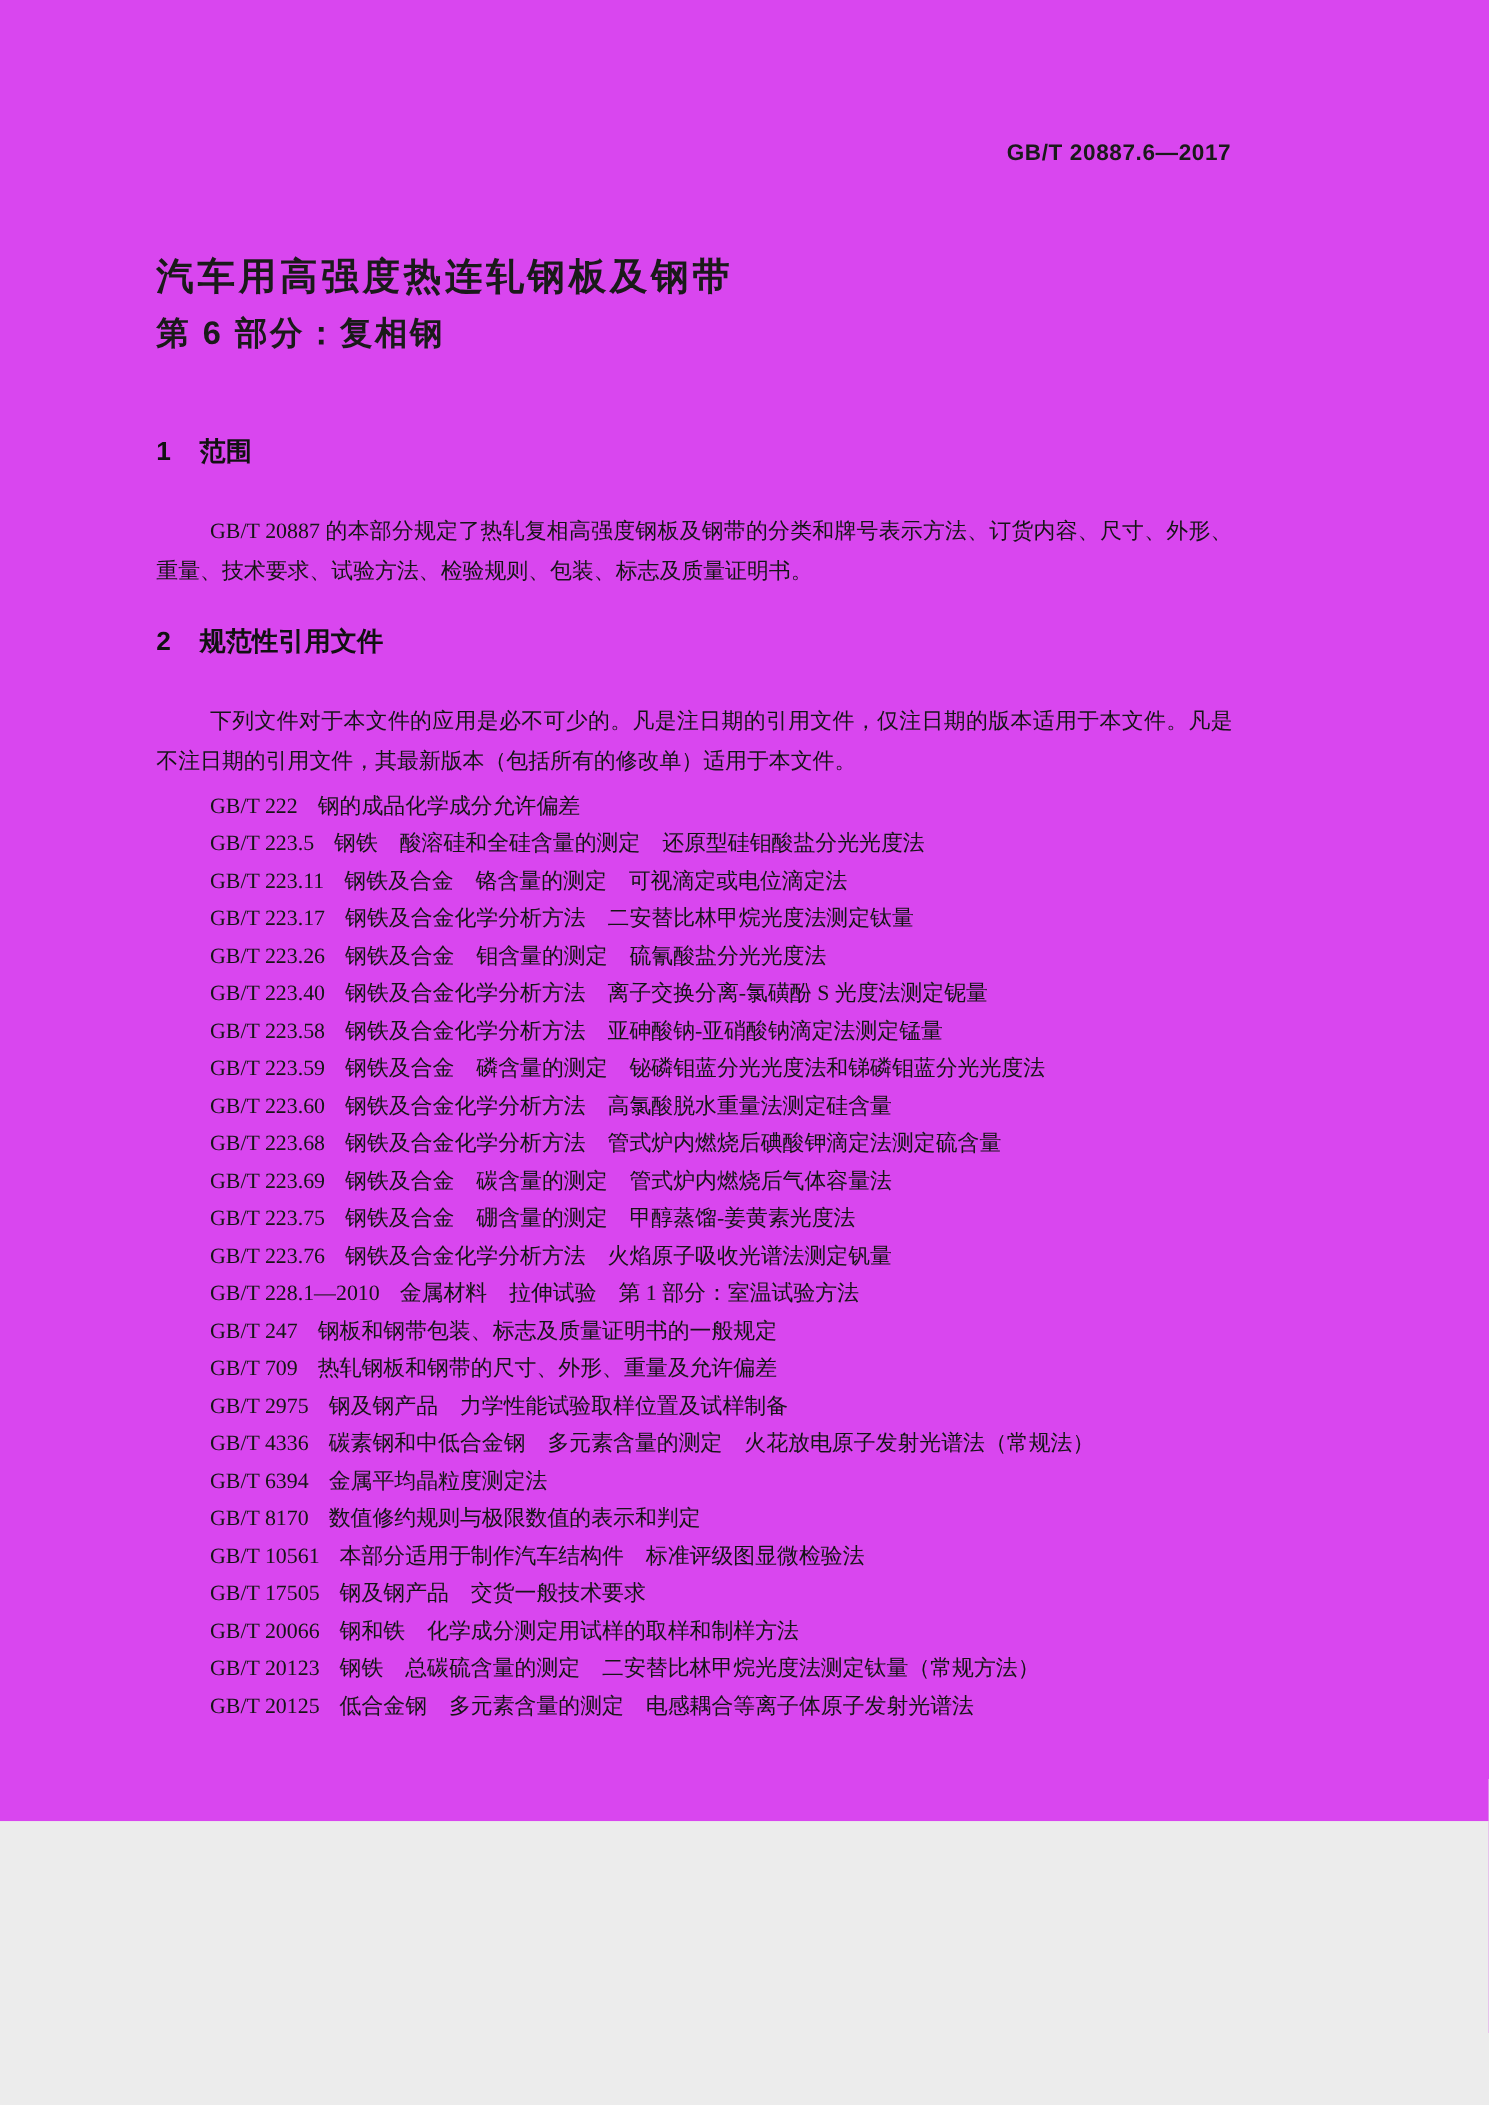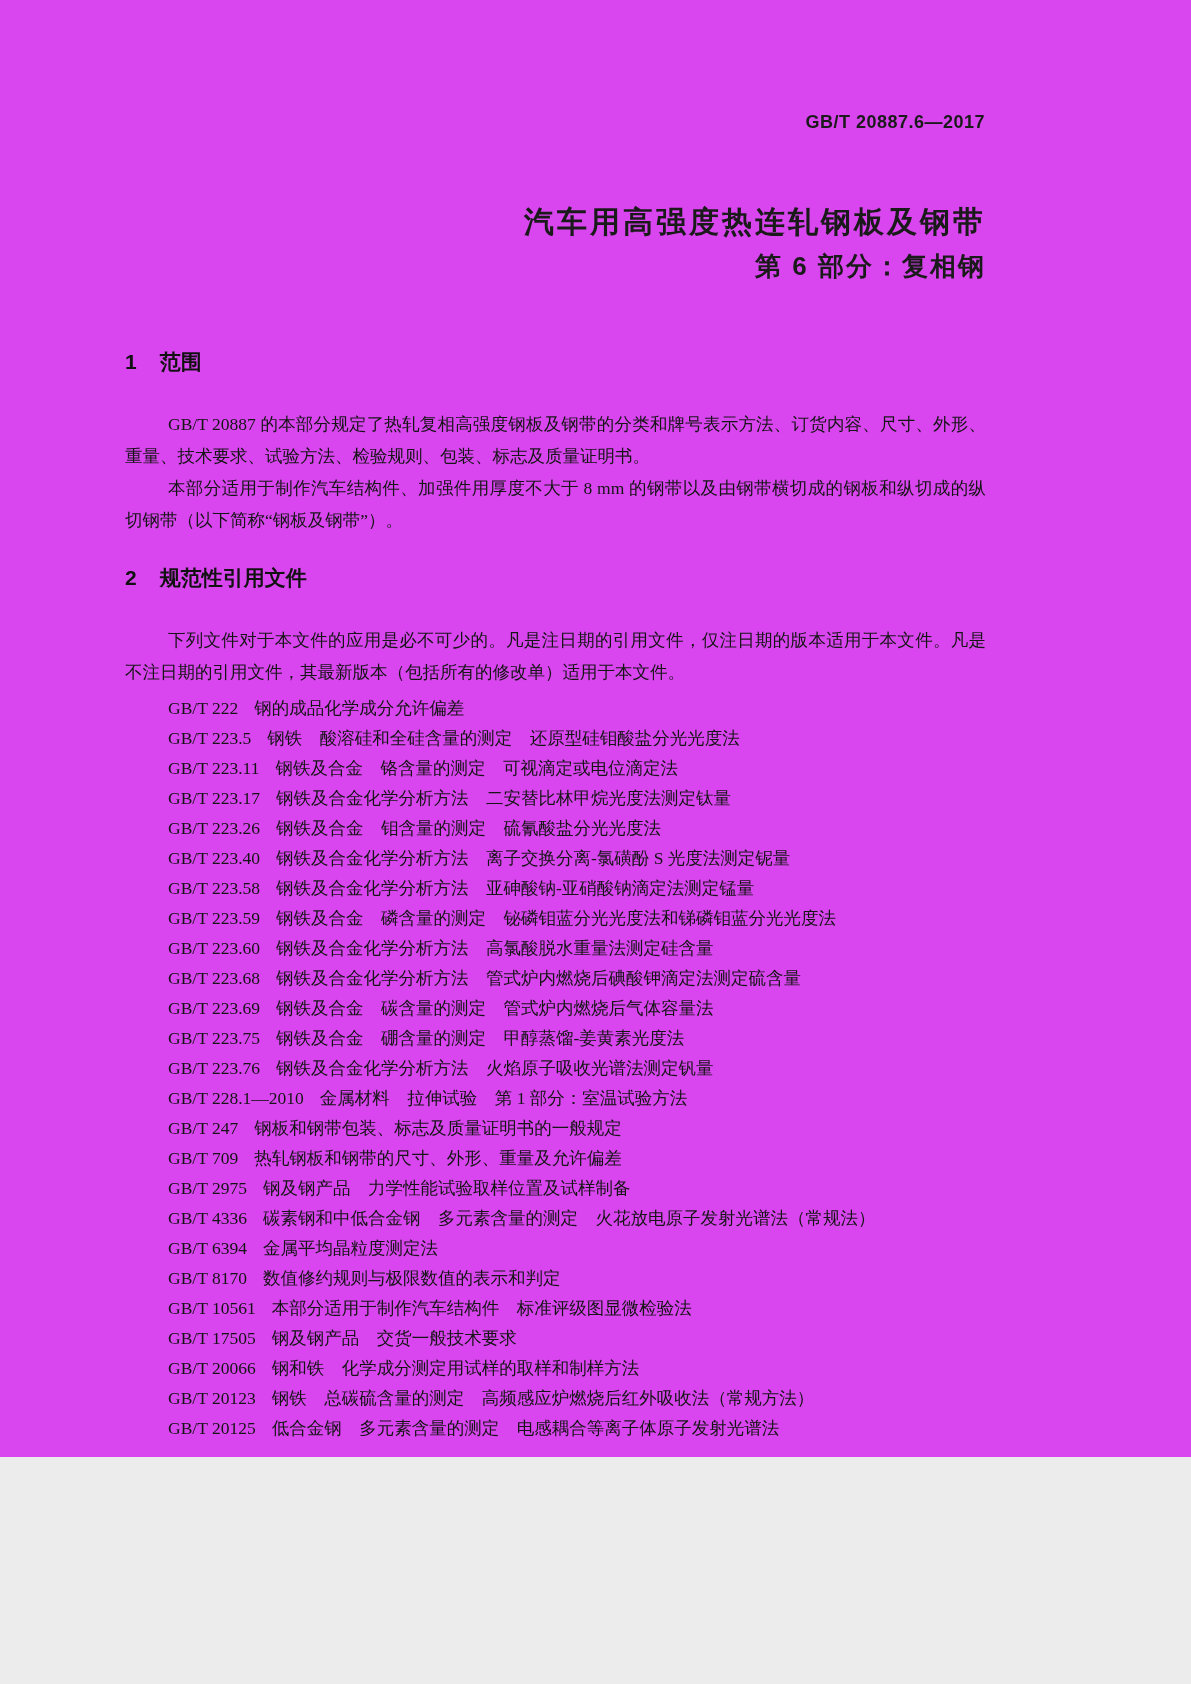--- a/index.html
+++ b/index.html
@@ -23,21 +23,21 @@
     letter-spacing: 0.5px;
   }
   .content {
     position: absolute;
     left: 125px;
     top: 0;
     width: 861px;
   }
   .doc-title {
     margin: 202px 0 0 0;
-    text-align: right;
+    text-align: left;
     font-family: "Liberation Sans", "DejaVu Sans", sans-serif;
     font-weight: 700;
   }
   .doc-title .line1 {
     display: block;
     font-size: 30px;
     line-height: 1.3;
     letter-spacing: 3px;
   }
   .doc-title .line2 {
@@ -103,21 +103,20 @@
     <h1 class="doc-title">
       <span class="line1">汽车用高强度热连轧钢板及钢带</span>
       <span class="line2">第 6 部分：复相钢</span>
     </h1>
 
     <h2 class="sec-heading sec1-heading">
       <span class="sec-num">1</span><span class="sec-title">范围</span>
     </h2>
 
     <p class="para first">GB/T 20887 的本部分规定了热轧复相高强度钢板及钢带的分类和牌号表示方法、订货内容、尺寸、外形、重量、技术要求、试验方法、检验规则、包装、标志及质量证明书。</p>
-    <p class="para">本部分适用于制作汽车结构件、加强件用厚度不大于 8 mm 的钢带以及由钢带横切成的钢板和纵切成的纵切钢带（以下简称“钢板及钢带”）。</p>
 
     <h2 class="sec-heading sec2-heading">
       <span class="sec-num">2</span><span class="sec-title">规范性引用文件</span>
     </h2>
 
     <p class="para first">下列文件对于本文件的应用是必不可少的。凡是注日期的引用文件，仅注日期的版本适用于本文件。凡是不注日期的引用文件，其最新版本（包括所有的修改单）适用于本文件。</p>
 
     <ul class="ref-list">
 
         <li class="ref-item">
@@ -207,21 +206,21 @@
 
         <li class="ref-item">
           <span class="ref-code">GB/T 17505</span><span class="ref-title">钢及钢产品　交货一般技术要求</span>
         </li>
 
         <li class="ref-item">
           <span class="ref-code">GB/T 20066</span><span class="ref-title">钢和铁　化学成分测定用试样的取样和制样方法</span>
         </li>
 
         <li class="ref-item">
-          <span class="ref-code">GB/T 20123</span><span class="ref-title">钢铁　总碳硫含量的测定　高频感应炉燃烧后红外吸收法（常规方法）</span>
+          <span class="ref-code">GB/T 20123</span><span class="ref-title">钢铁　总碳硫含量的测定　二安替比林甲烷光度法测定钛量（常规方法）</span>
         </li>
 
         <li class="ref-item">
           <span class="ref-code">GB/T 20125</span><span class="ref-title">低合金钢　多元素含量的测定　电感耦合等离子体原子发射光谱法</span>
         </li>
       </ul>
 
   </div>
 
   <span class="page-num">1</span>

